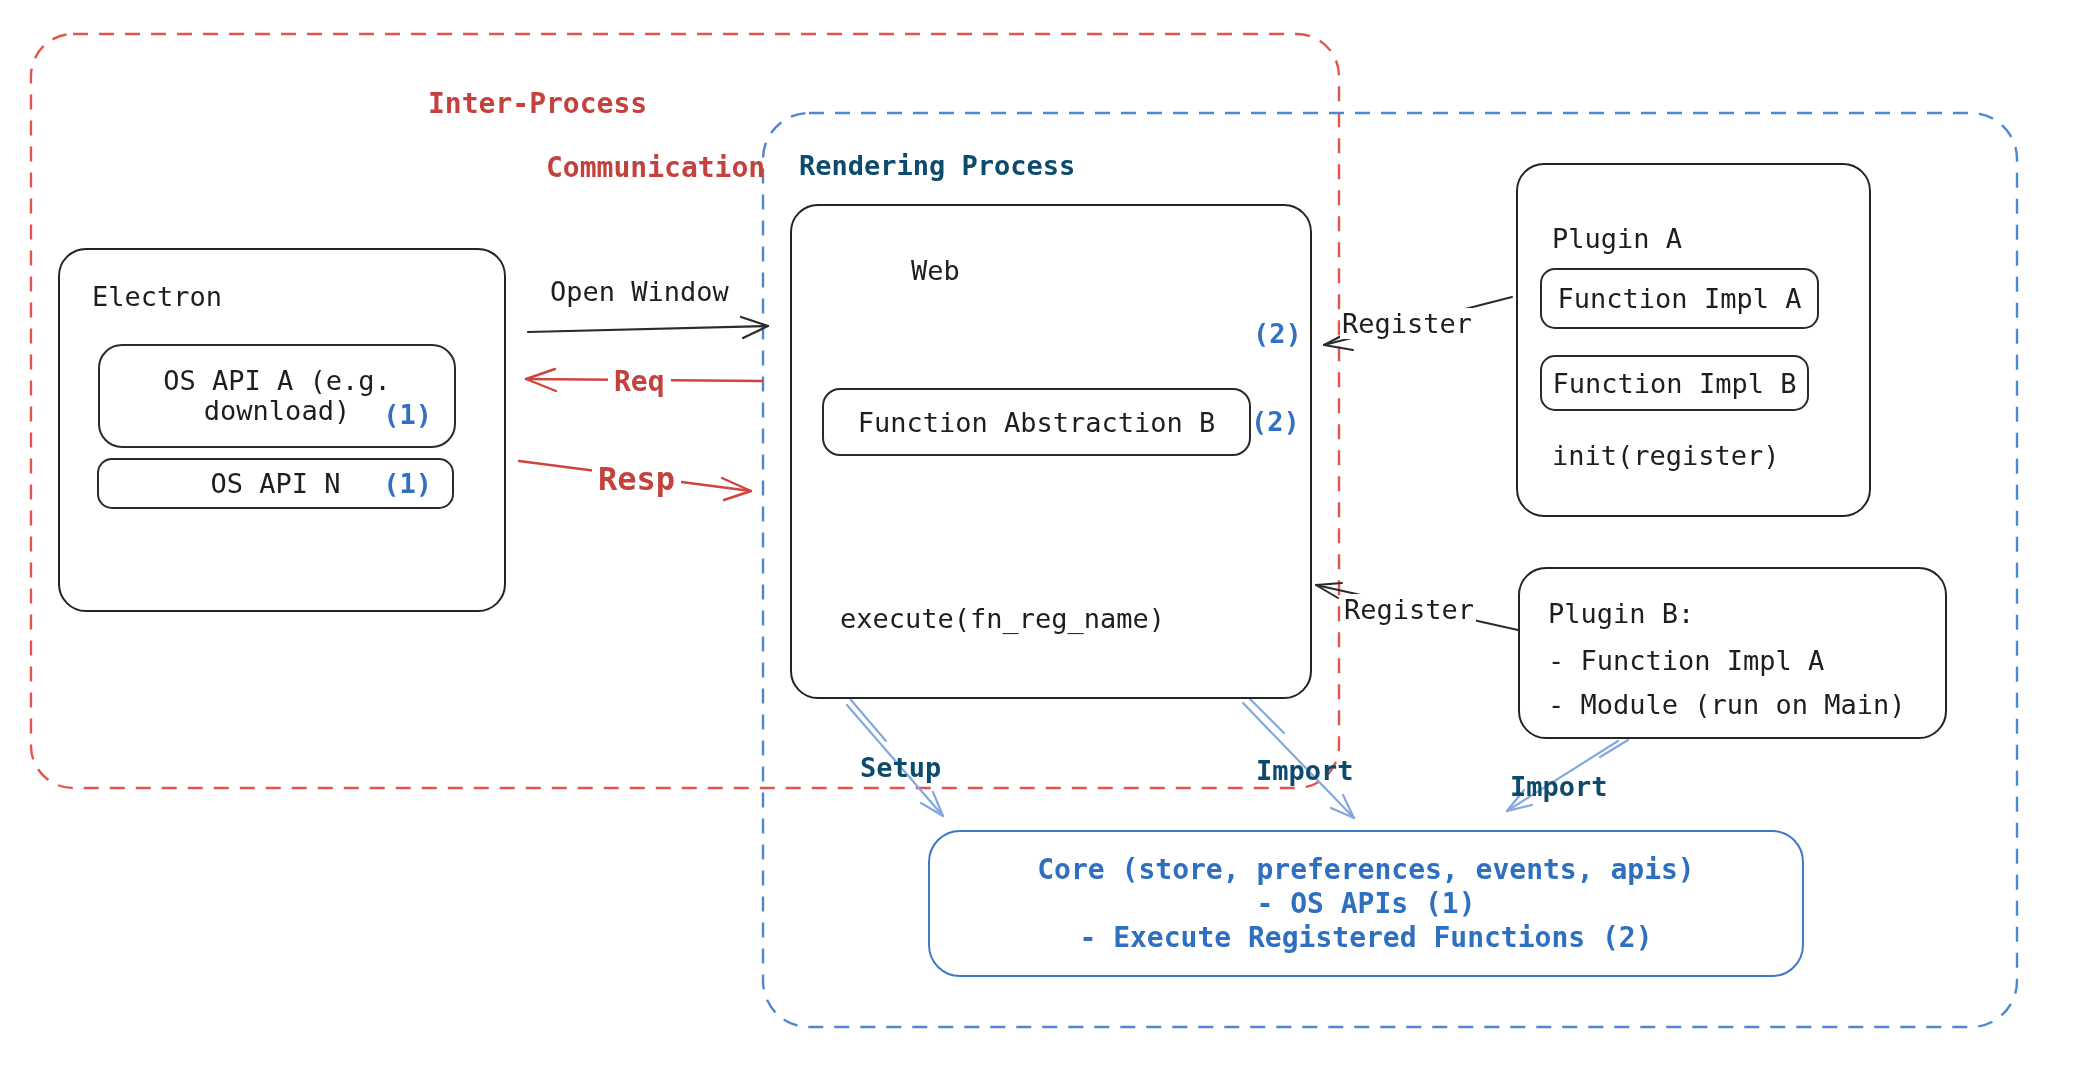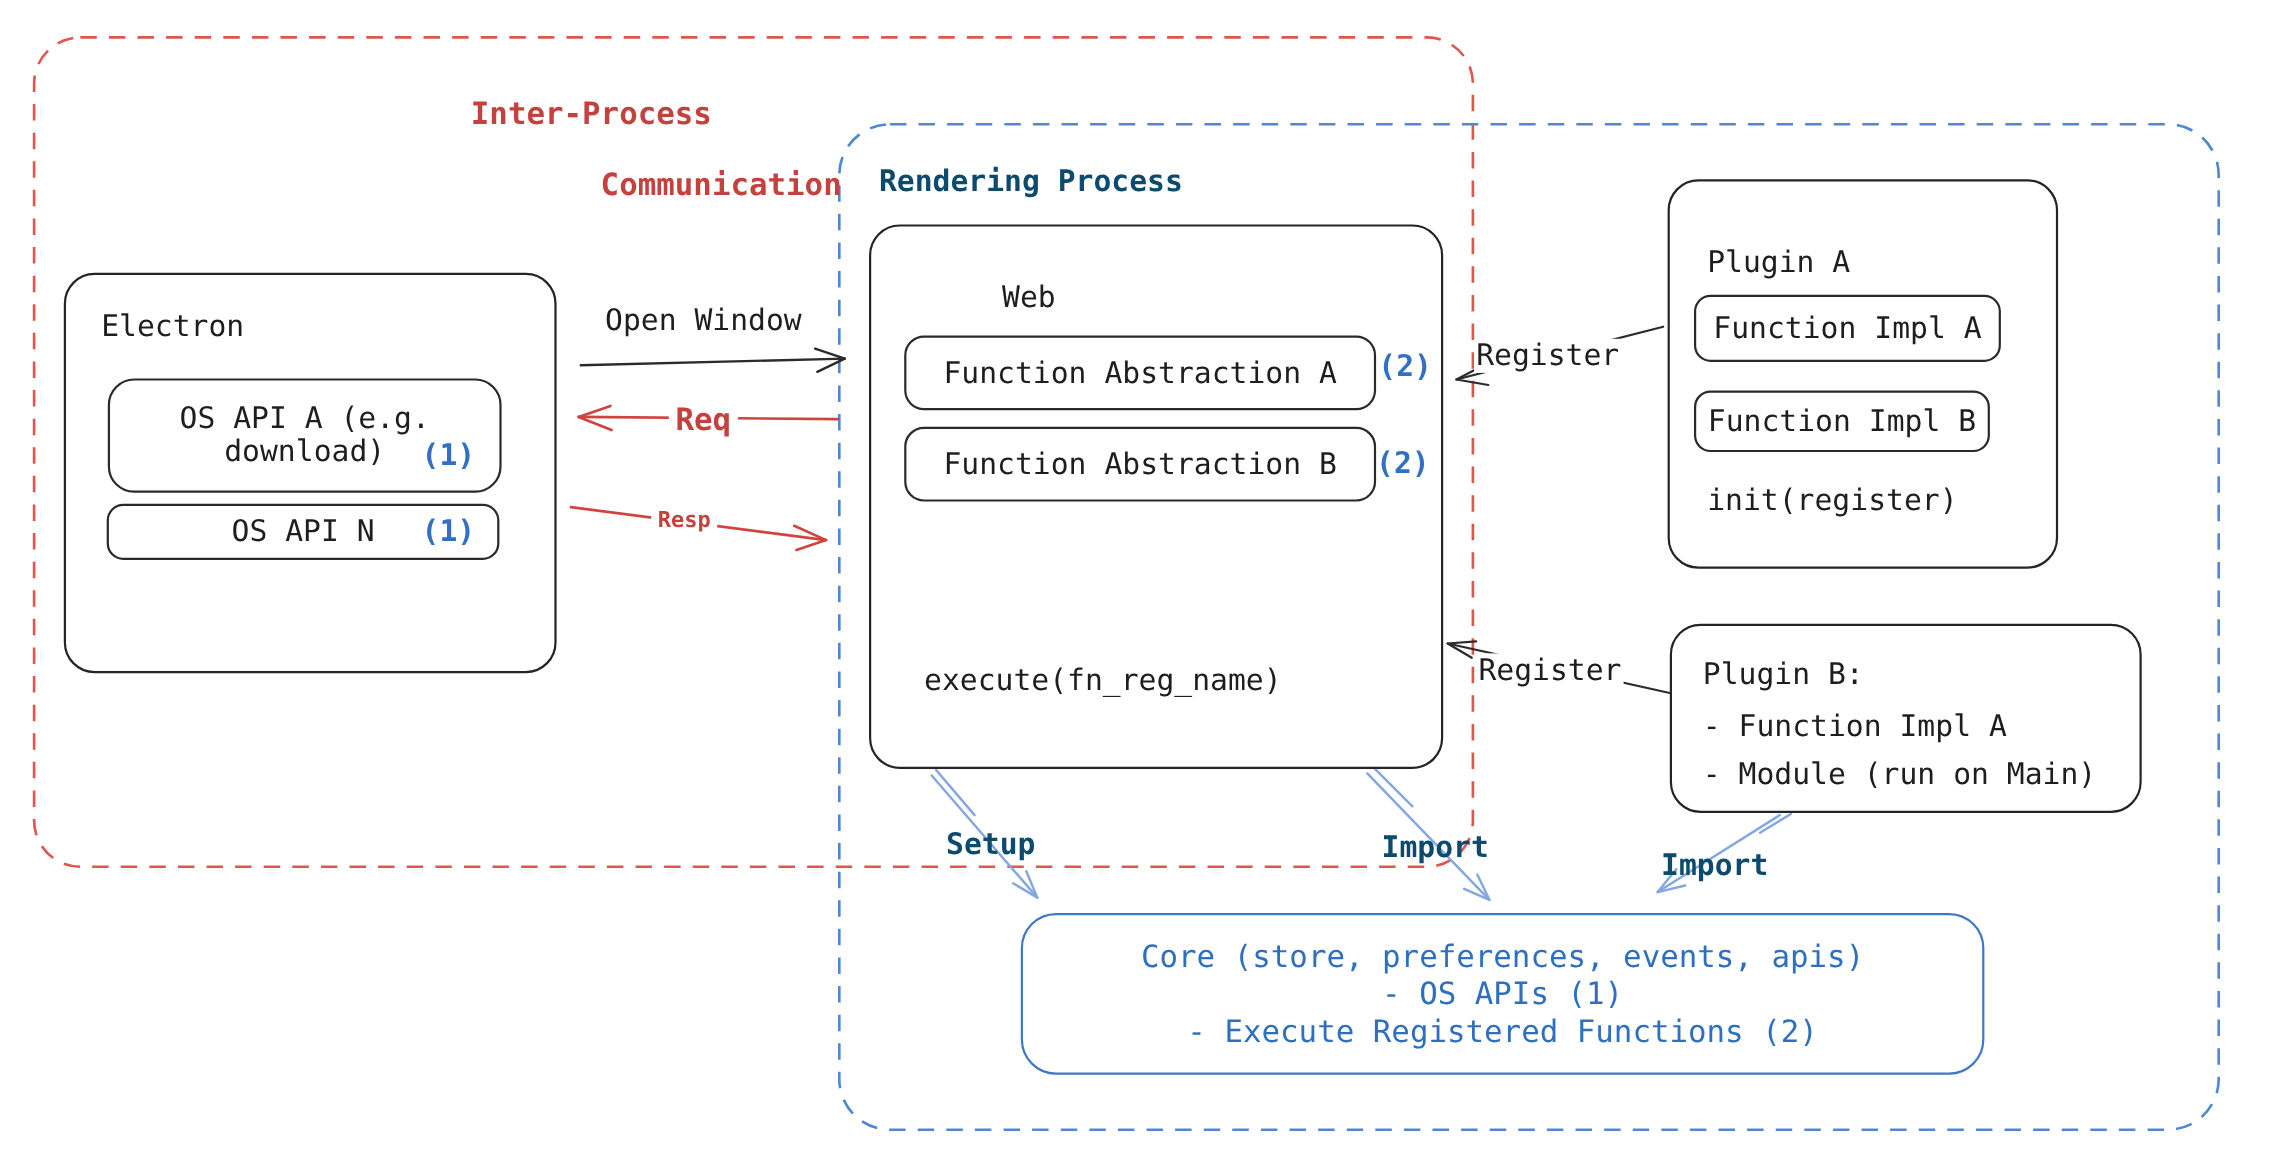--- a/index.html
+++ b/index.html
@@ -13,21 +13,21 @@
   .ibox{position:absolute;border:2px solid #2a2a2a;border-radius:15px;background:transparent;
         display:flex;align-items:center;justify-content:center;font-size:27px;}
   
   .lbl{position:absolute;white-space:pre;font-size:27px;}
   .red-t{color:#c4423e;font-weight:600;}
   .blue-t{color:#0c4a6e;font-weight:600;}
   .badge{color:#3270c4;font-weight:600;}
   .arrow-lbl{position:absolute;font-size:27px;background:#ffffff;padding:0 6px;white-space:pre;}
   .core-box{position:absolute;border:2px solid #3f78c5;border-radius:32px;
     display:flex;flex-direction:column;align-items:center;justify-content:center;
-    color:#2e6fc0;font-weight:400;font-size:28px;line-height:34px;text-align:center;}
+    color:#2e6fc0;font-weight:700;font-size:28px;line-height:34px;text-align:center;}
   svg.layer{position:absolute;left:0;top:0;pointer-events:none;}
 </style>
 </head>
 <body>
 
 <div class="canvas">
 
   <svg class="layer" width="2074" height="1066" viewBox="0 0 2074 1066">
 
     <rect x="31" y="34" width="1308" height="754" rx="42" fill="none" stroke="#e0564f" stroke-width="2.4" stroke-dasharray="15 11"></rect>
@@ -93,21 +93,20 @@
   </div>
 
   <div class="ibox" style="left:97px;top:458px;width:353px;height:47px;justify-content:center;">
     <span>OS API N</span>
     <span class="badge" style="position:absolute;right:20px;">(1)</span>
   </div>
 
   <div class="sbox" style="left:790px;top:204px;width:518px;height:491px;"></div>
   <div class="lbl" style="left:911px;top:255px;">Web</div>
 
-  <div class="ibox" style="left:822px;top:305px;width:425px;height:64px;border-radius:18px;">Function Abstraction A</div>
   <div class="lbl badge" style="left:1253px;top:318px;">(2)</div>
 
   <div class="ibox" style="left:822px;top:388px;width:425px;height:64px;border-radius:18px;">Function Abstraction B</div>
   <div class="lbl badge" style="left:1251px;top:406px;">(2)</div>
 
 
   <div class="lbl" style="left:840px;top:603px;">execute(fn_reg_name)</div>
 
   <div class="sbox" style="left:1516px;top:163px;width:351px;height:350px;"></div>
   <div class="lbl" style="left:1552px;top:223px;">Plugin A</div>
@@ -121,20 +120,20 @@
   <div class="lbl" style="left:1548px;top:689px;">- Module (run on Main)</div>
 
   <div class="core-box" style="left:928px;top:830px;width:872px;height:143px;">
     <span>Core (store, preferences, events, apis)</span>
     <span>- OS APIs (1)</span>
     <span>- Execute Registered Functions (2)</span>
   </div>
 
   <div class="arrow-lbl" style="left:550px;top:276px;padding:0;background:transparent;">Open Window</div>
   <div class="arrow-lbl red-t" style="left:608px;top:365px;font-size:28px;">Req</div>
-  <div class="arrow-lbl red-t" style="left:592px;top:460px;font-size:20px;">Resp</div>
+  <div class="arrow-lbl red-t" style="left:592px;top:460px;font-size:32px;">Resp</div>
   <div class="arrow-lbl" style="left:1340px;top:308px;padding:0 2px;">Register</div>
   <div class="arrow-lbl" style="left:1342px;top:594px;padding:0 2px;">Register</div>
   <div class="arrow-lbl blue-t" style="left:854px;top:752px;background:transparent;">Setup</div>
   <div class="arrow-lbl blue-t" style="left:1250px;top:755px;background:transparent;">Import</div>
   <div class="arrow-lbl blue-t" style="left:1504px;top:771px;background:transparent;">Import</div>
 
 </div>
 
 </body></html>

